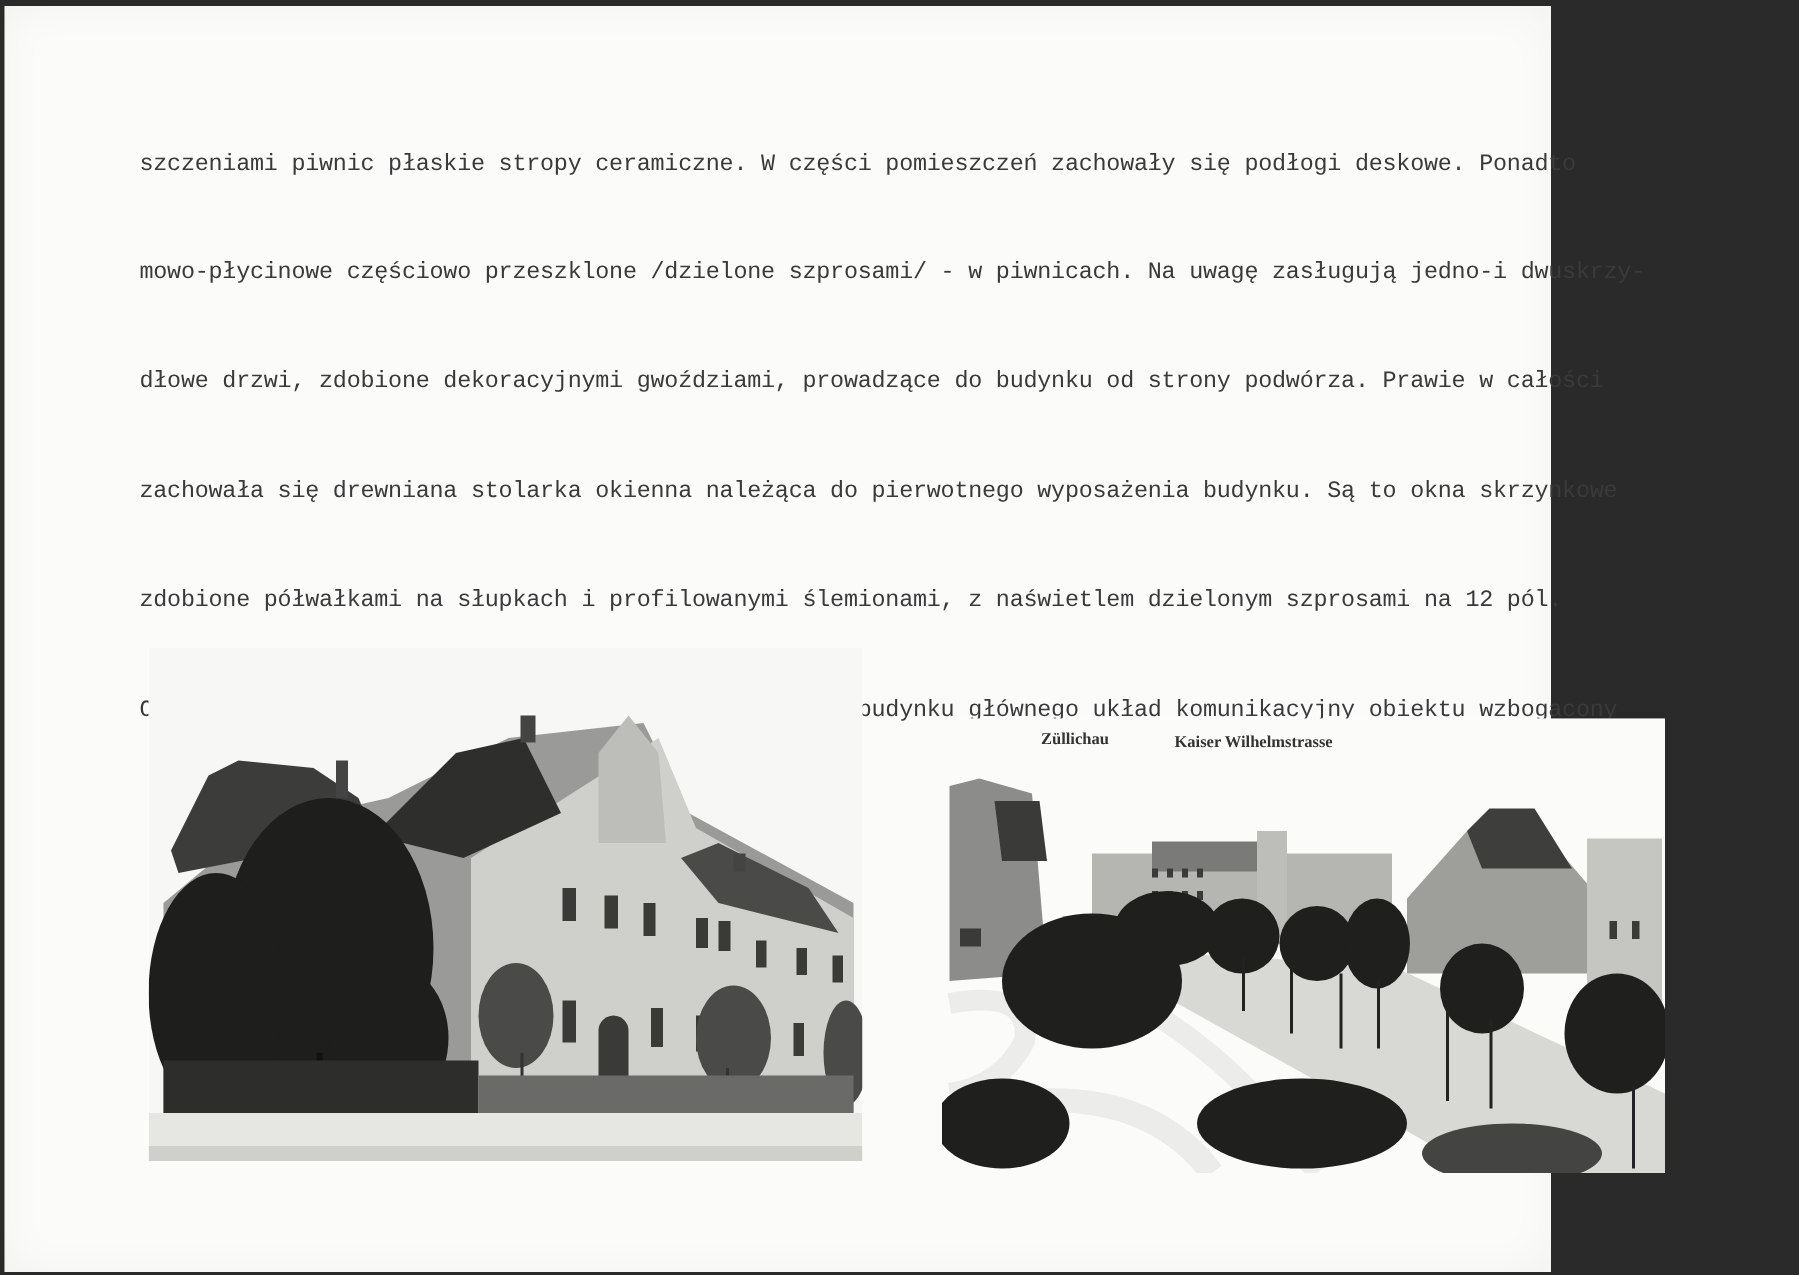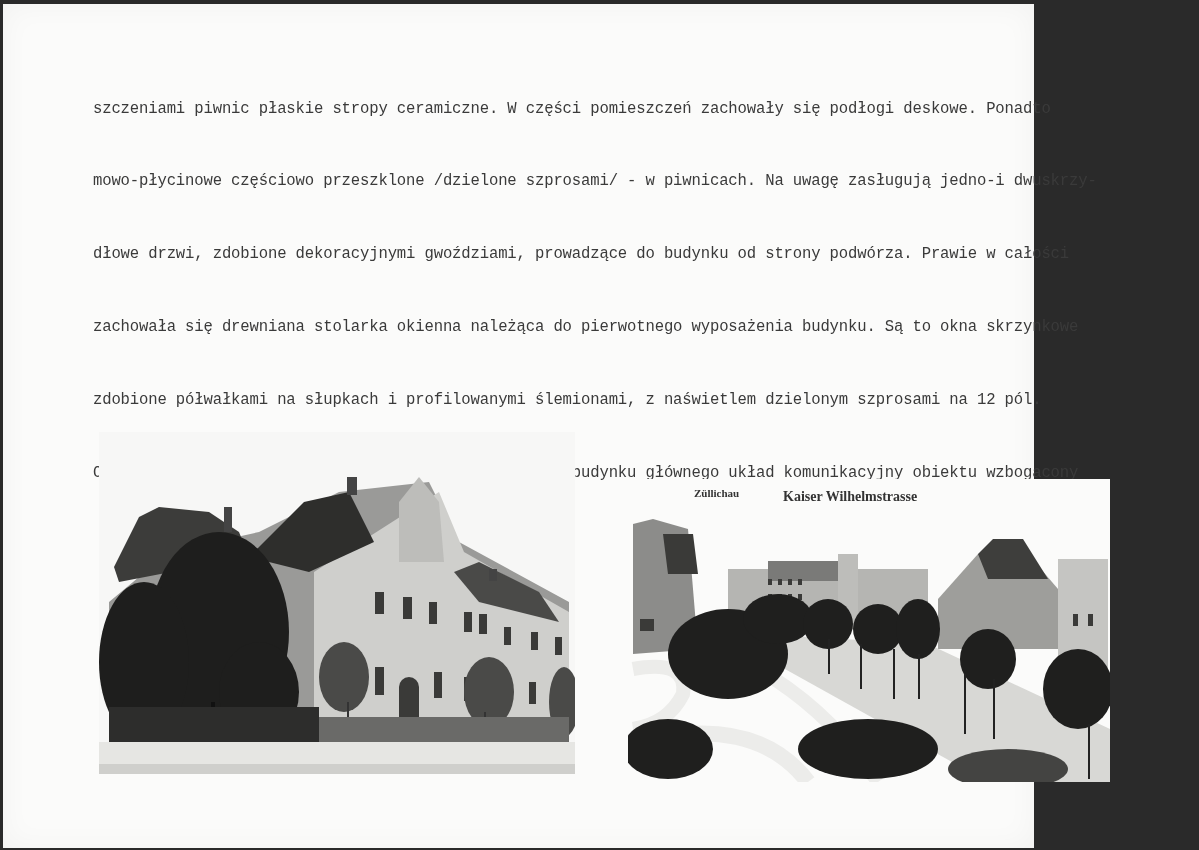--- a/index.html
+++ b/index.html
@@ -152,16 +152,16 @@
         <rect x="200" y="160" width="2" height="35"></rect>
           <rect x="232" y="165" width="2" height="45"></rect>
         <rect x="265" y="170" width="2" height="50"></rect>
           <rect x="290" y="175" width="2" height="45"></rect>
         <rect x="336" y="195" width="2" height="60"></rect>
           <rect x="365" y="200" width="2" height="60"></rect>
         <rect x="460" y="245" width="2" height="55"></rect>
       </g>
     </svg>
     <div class="caption-top" style="left:66px; top:8px; font-size:11px; font-weight:bold;">Züllichau</div>
-    <div class="caption-top" style="left:155px; top:10px; font-size:14px; font-weight:bold;">Kaiser Wilhelmstrasse</div>
+    <div class="caption-top" style="left:155px; top:10px; font-size:11px; font-weight:bold;">Kaiser Wilhelmstrasse</div>
   </div>
 
 </div>
 
 </body></html>

